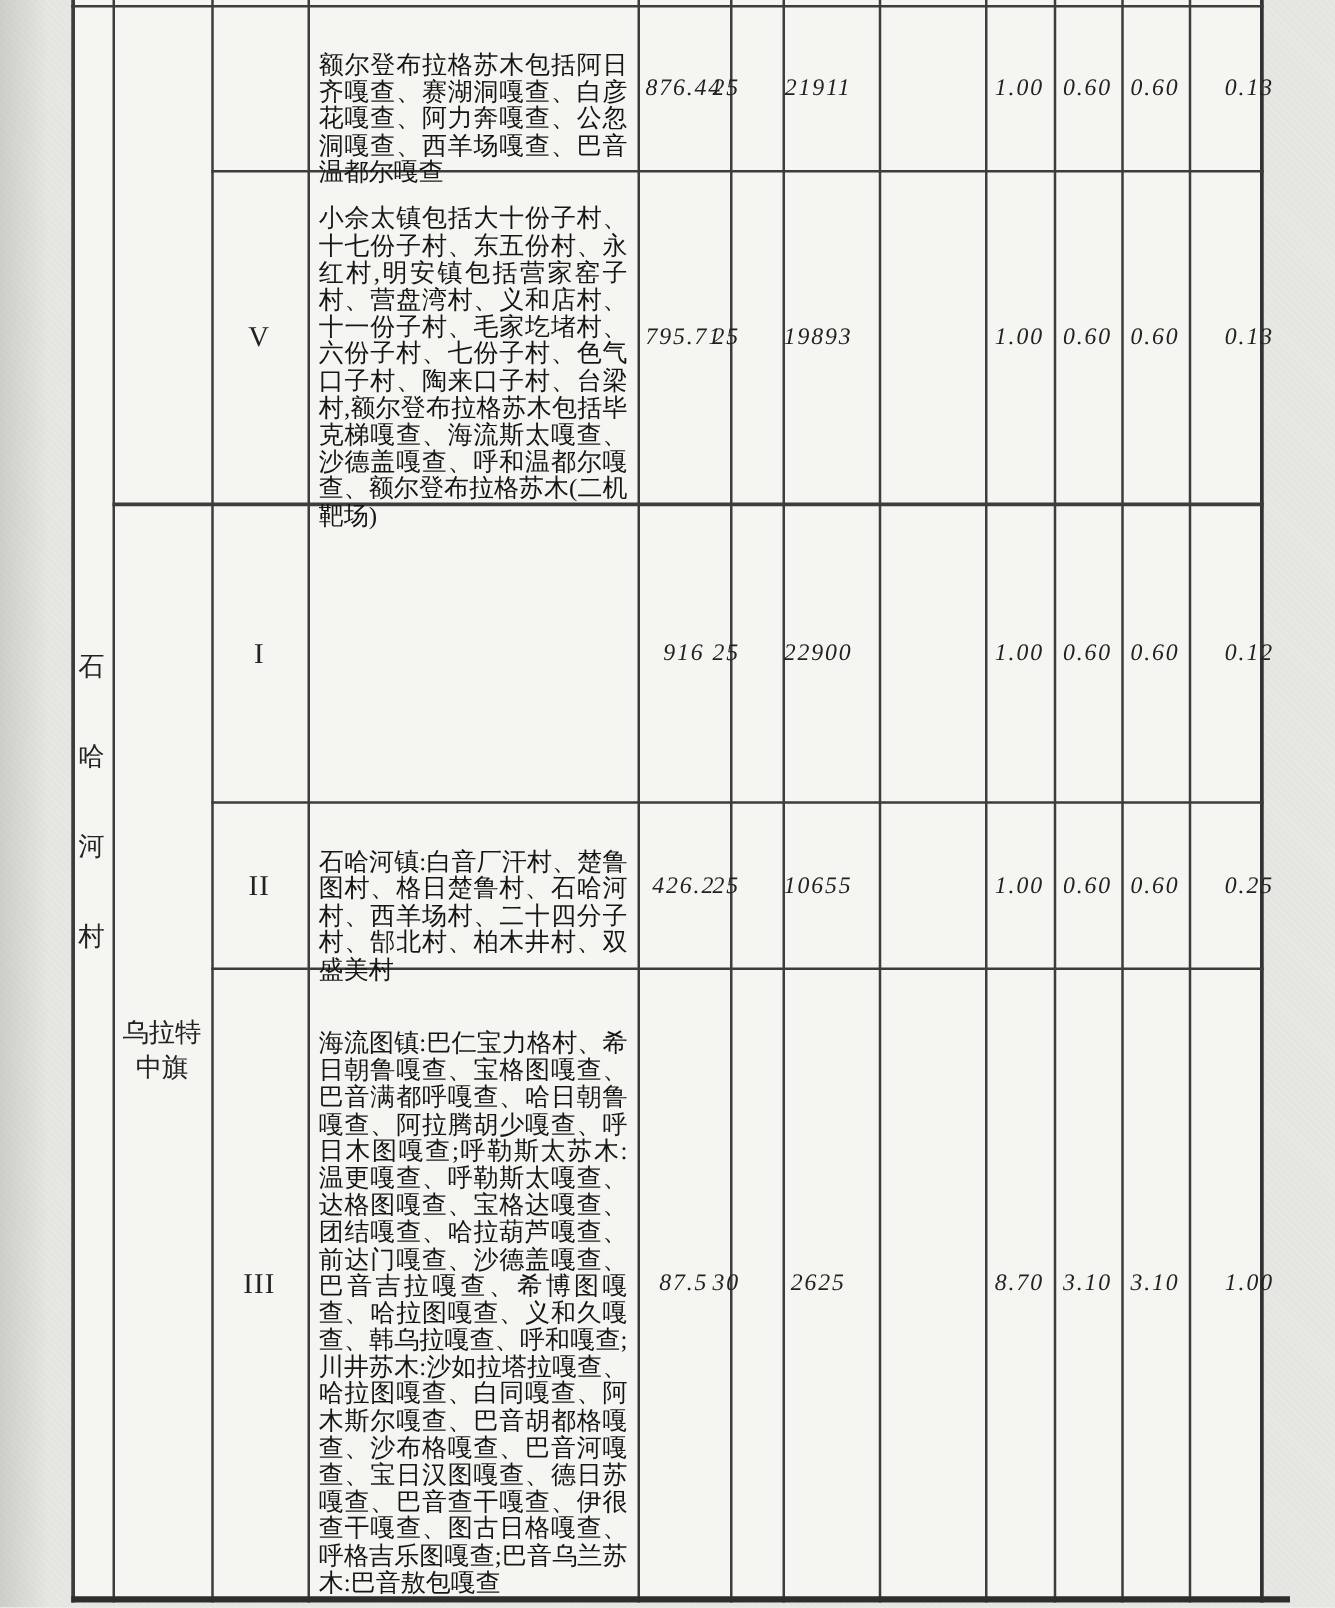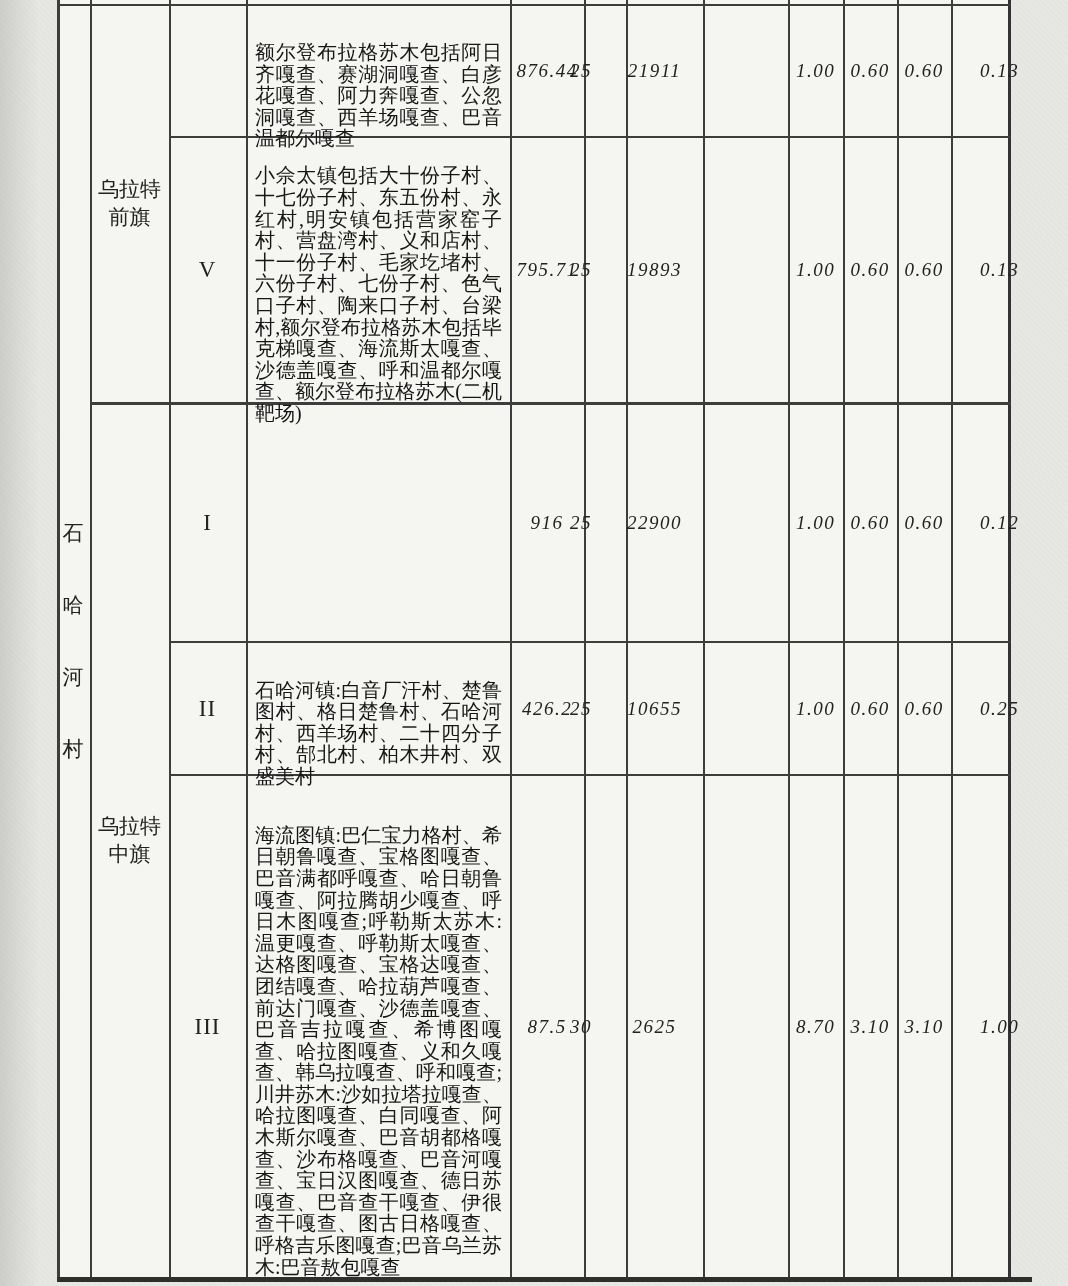--- a/index.html
+++ b/index.html
@@ -91,23 +91,20 @@
   <div class="hline" style="left:169px;top:136px;width:842px;height:2px;"></div>
   <div class="hline" style="left:90px;top:402px;width:921px;height:3px;"></div>
   <div class="hline" style="left:169px;top:641px;width:842px;height:2px;"></div>
   <div class="hline" style="left:169px;top:774px;width:842px;height:2px;"></div>
   <div class="hline" style="left:57px;top:1277px;width:975px;height:5px;background:#2e2e2e;"></div>
 
   <div class="cell city-cell">
     <div class="city-text">石哈河村</div>
   </div>
 
-  <div class="cell banner-cell banner-front">
-    <div class="banner-text">乌拉特前旗</div>
-  </div>
   <div class="cell banner-cell banner-middle">
     <div class="banner-text">乌拉特中旗</div>
   </div>
 
   <div class="cell desc r0">
     <div class="desc-text">额尔登布拉格苏木包括阿日齐嘎查、赛湖洞嘎查、白彦花嘎查、阿力奔嘎查、公忽洞嘎查、西羊场嘎查、巴音温都尔嘎查</div>
   </div>
   <div class="cell vc c0 r0">876.44</div>
   <div class="cell vc c1 r0">25</div>
   <div class="cell vc c2 r0">21911</div>

